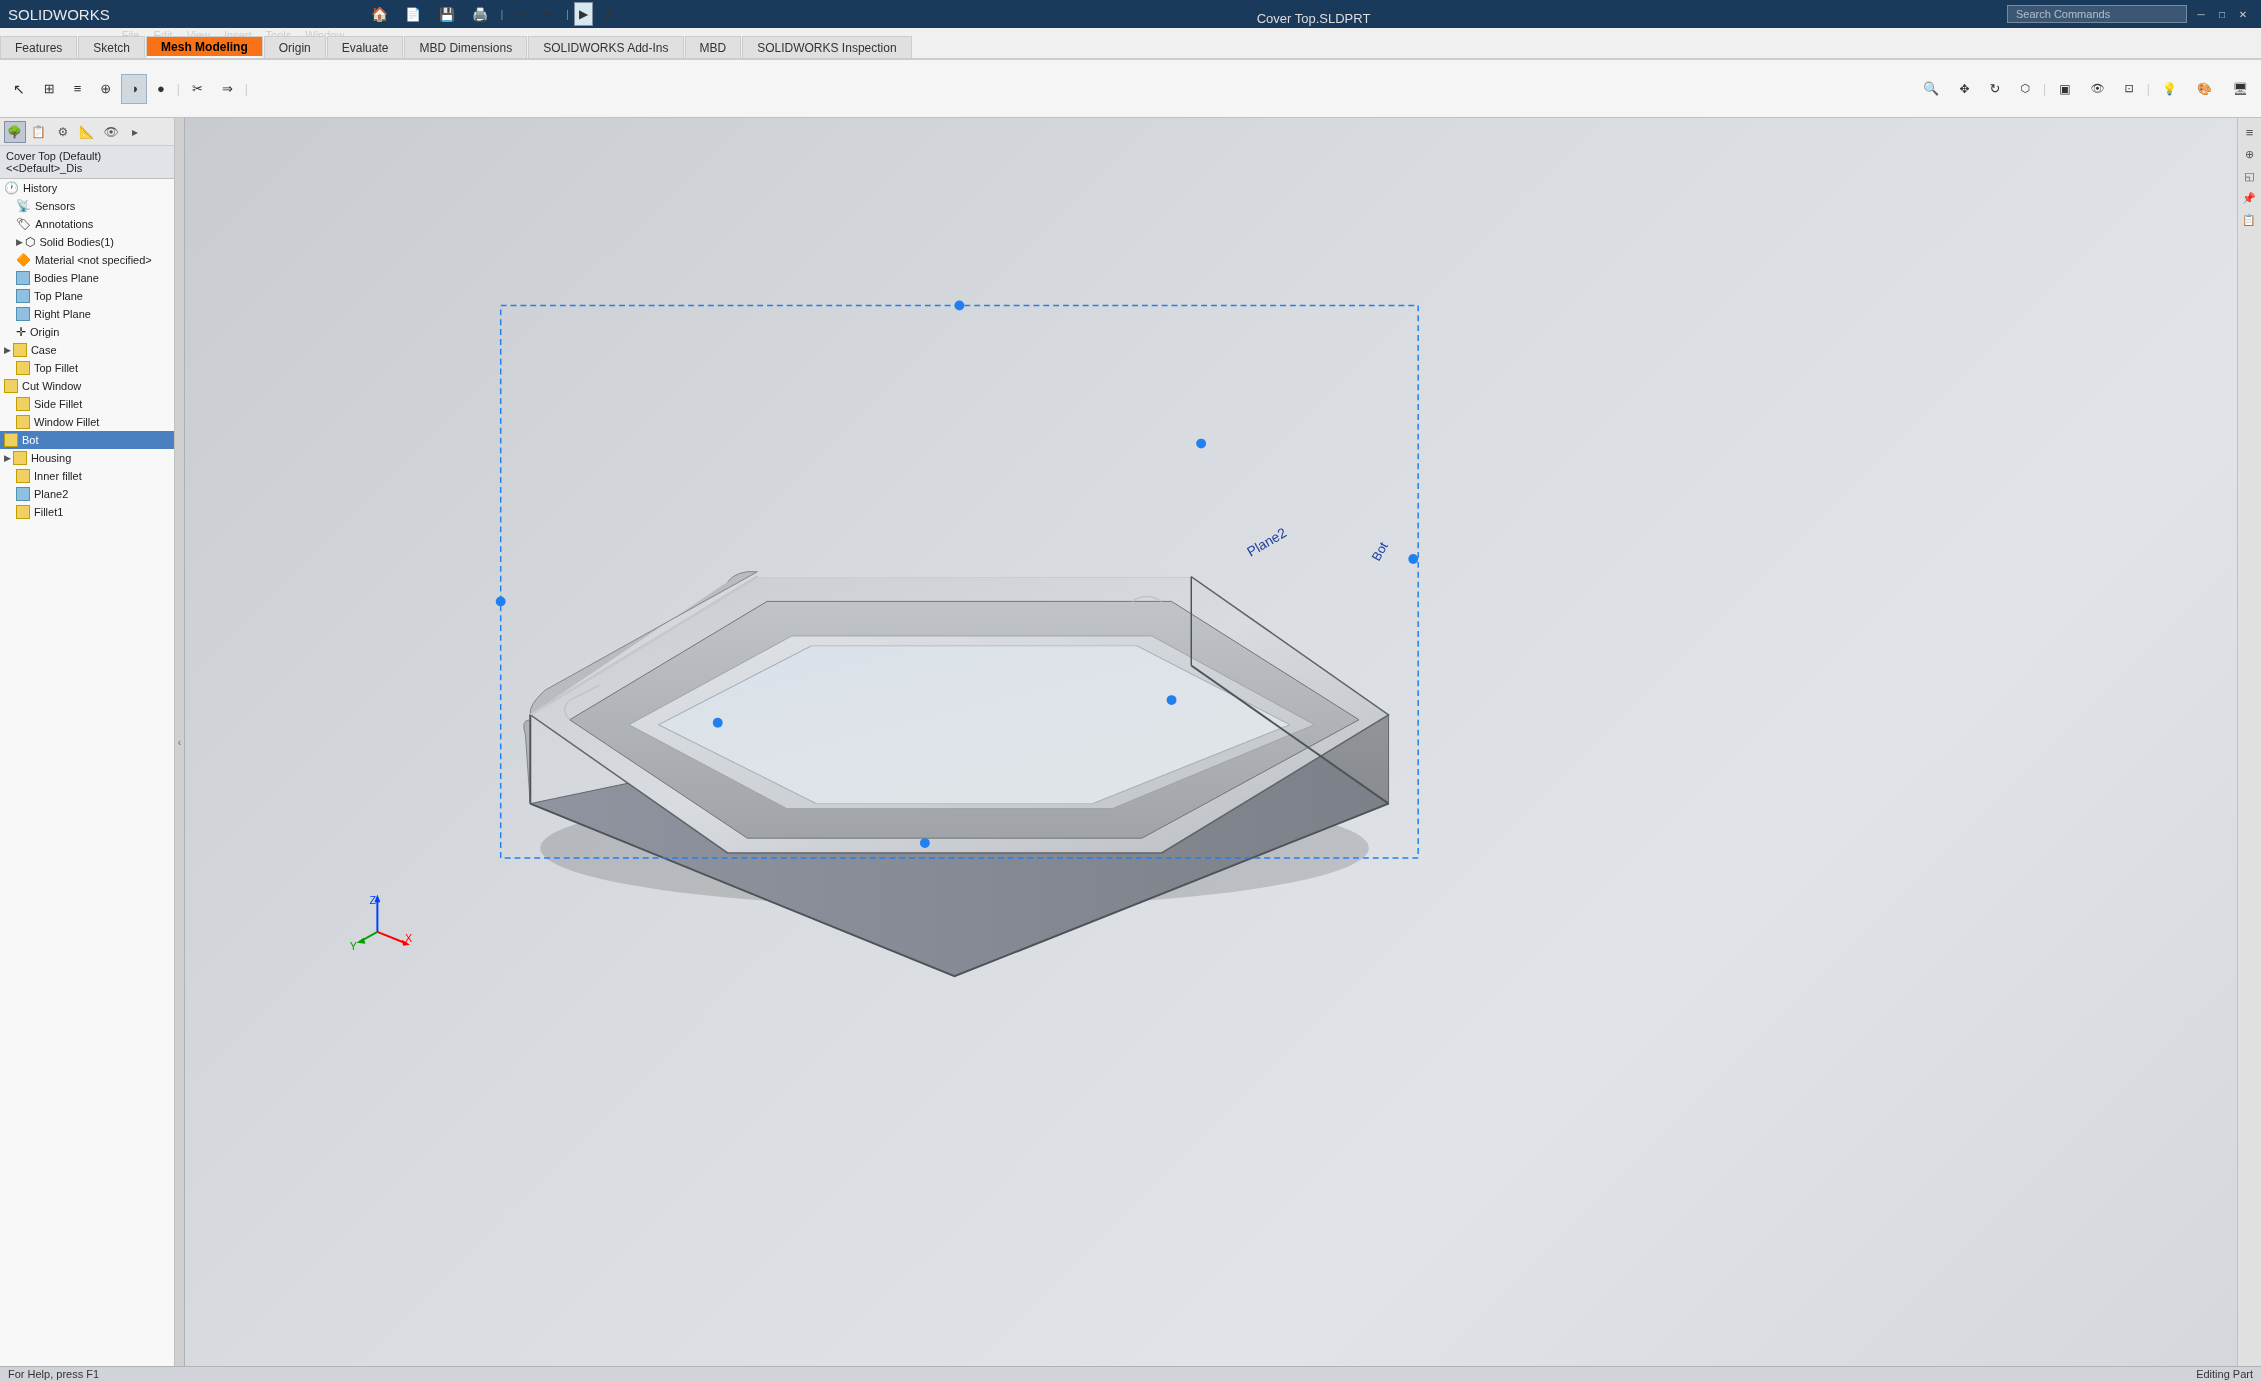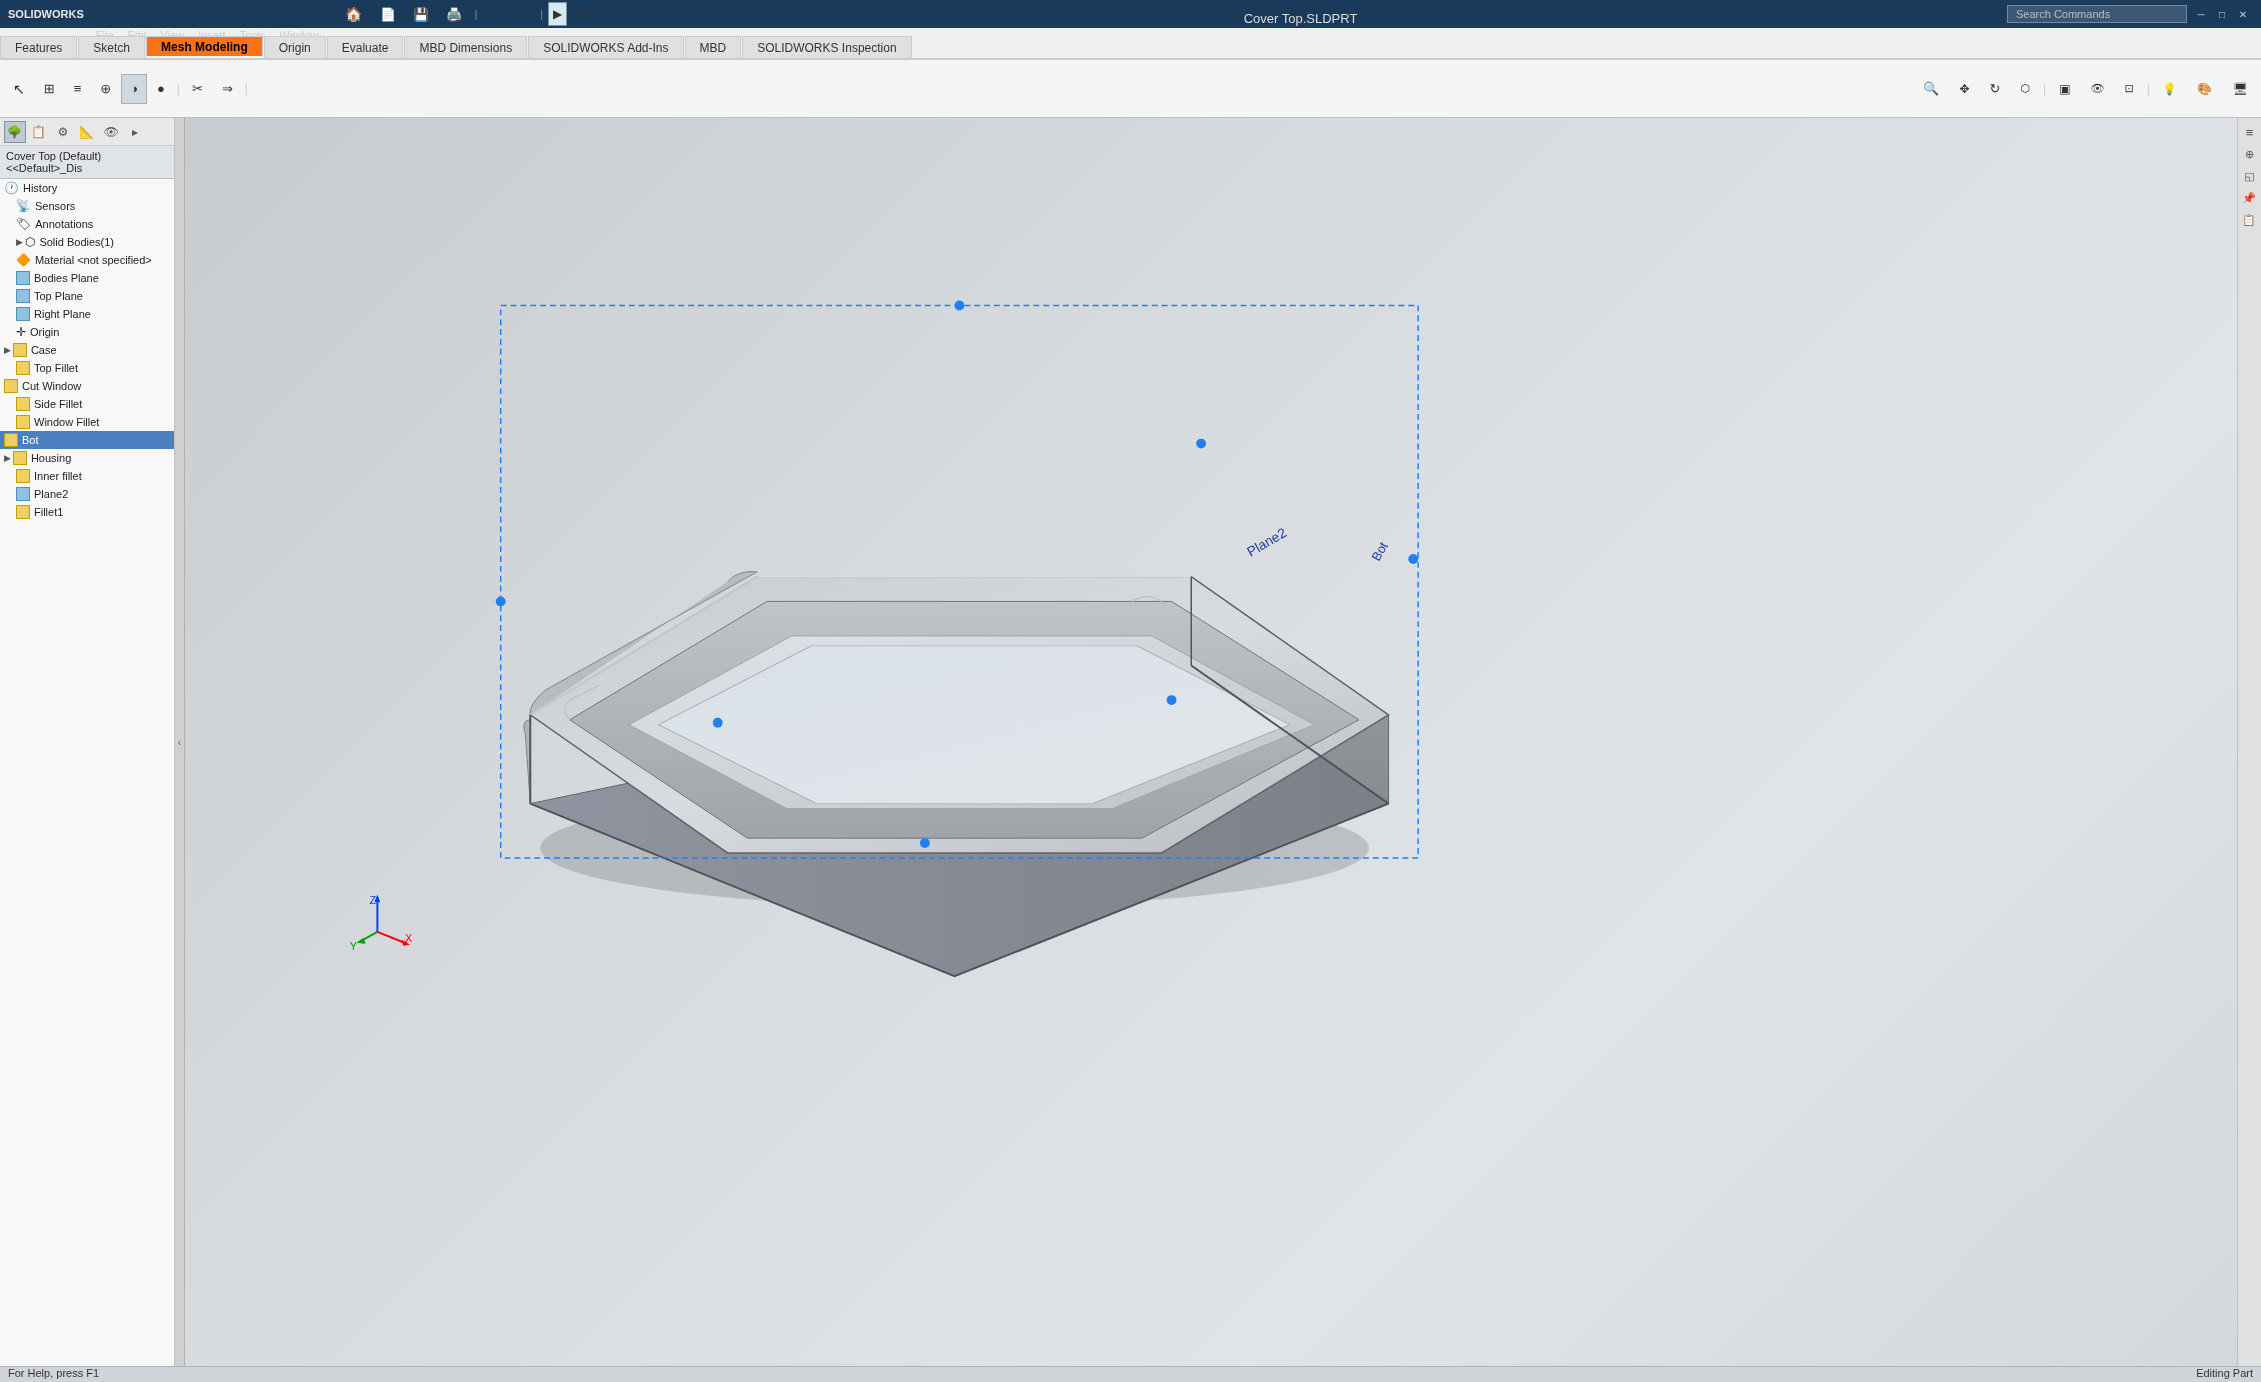--- a/index.html
+++ b/index.html
@@ -9,21 +9,21 @@
     #titlebar {
       height: 28px;
       background: #1a3a5c;
       display: flex;
       align-items: center;
       justify-content: space-between;
       padding: 0 8px;
       color: white;
     }
     #titlebar-left { display: flex; align-items: center; gap: 6px; }
-    #titlebar-logo { color: #e8e8e8; font-size: 11px; font-weight: bold; }
+    #titlebar-logo { color: #e8e8e8; font-size: 15px; font-weight: normal; }
     #titlebar-menus { display: flex; gap: 2px; }
     .menu-item { color: #ccc; font-size: 11px; padding: 2px 6px; cursor: pointer; margin-top: 42px; }
     #titlebar-center { color: #ddd; font-size: 13px; margin-top: 8px; }
     #titlebar-right { display: flex; align-items: center; gap: 4px; }
     .search-box {
       background: rgba(255,255,255,0.15);
       border: 1px solid rgba(255,255,255,0.3);
       color: white;
       padding: 2px 8px;
       font-size: 11px;
@@ -180,20 +180,21 @@
       background: transparent;
       border: 1px solid transparent;
     }
 
     
     #statusbar {
       height: 14px;
       background: #d0d4d8;
       border-top: 1px solid #b0b4b8;
       display: flex;
+      align-items: center;
       padding: 0 8px;
       font-size: 11px;
       color: #333;
       gap: 27px;
     }
 
     
     #sidebar-icons {
       height: 28px;
       background: #e8e8e8;

